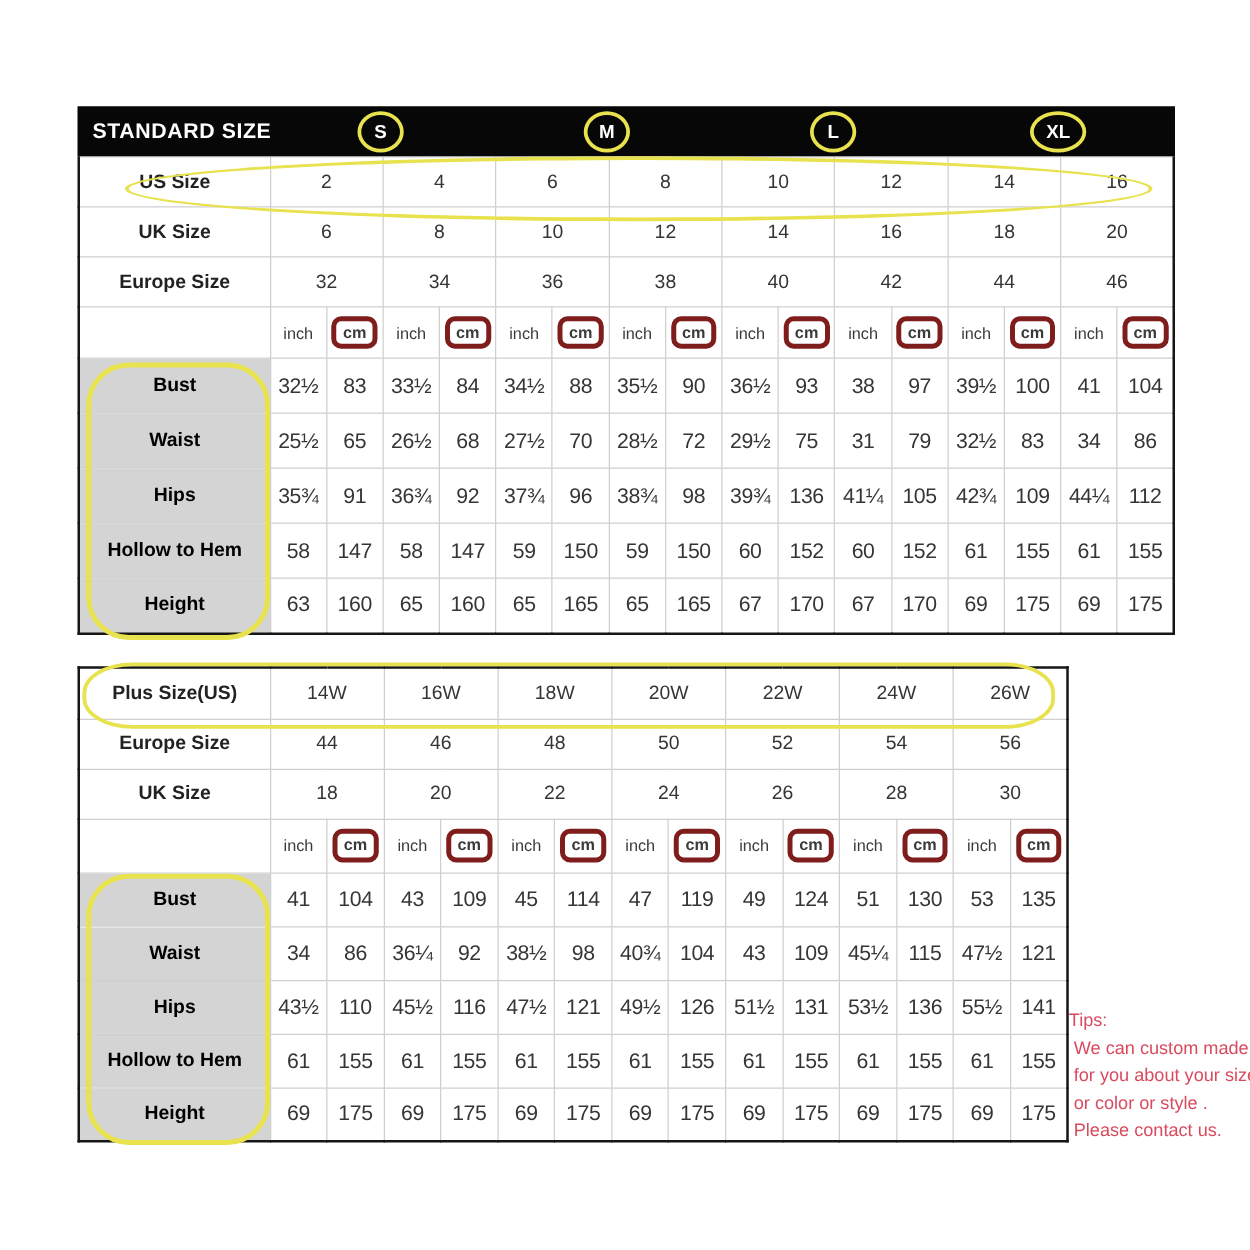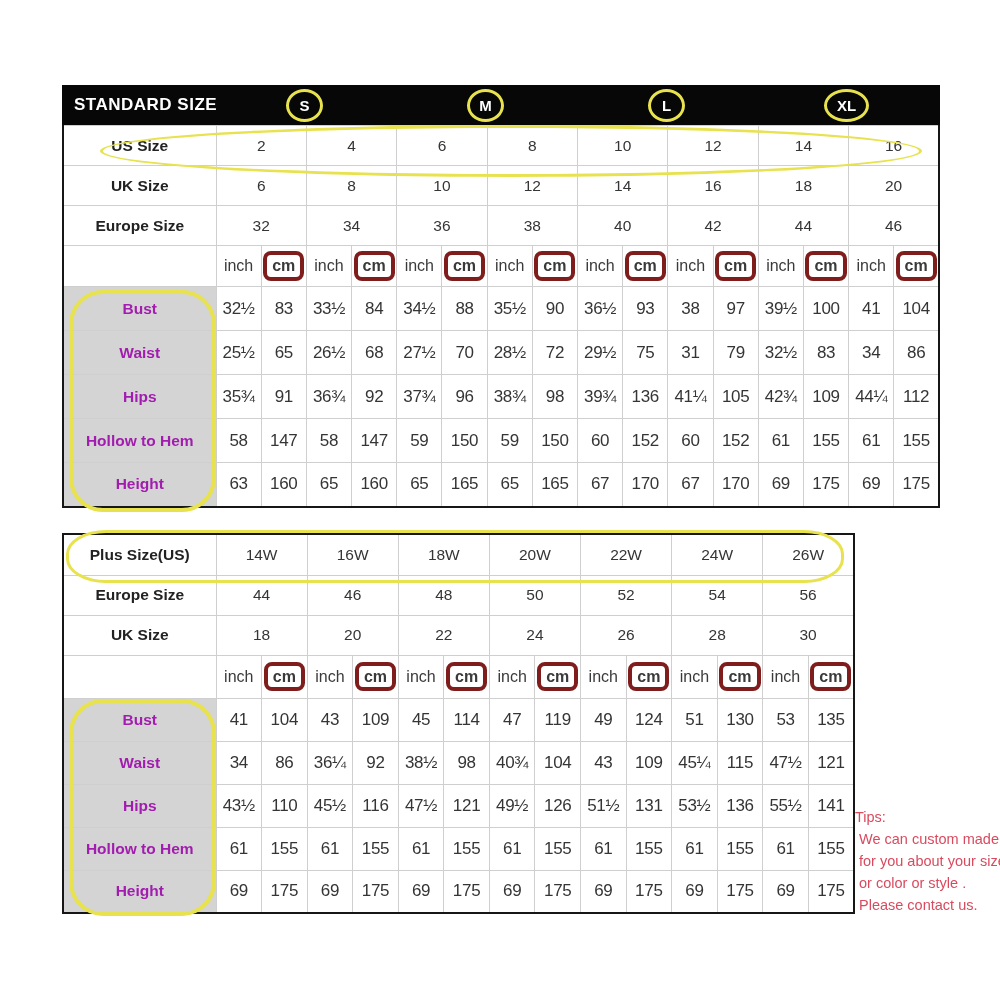--- a/index.html
+++ b/index.html
@@ -75,34 +75,34 @@
     overflow: hidden;
   }
   .col-label { width: 153px; }
 
   .size-table .label-cell {
     font-weight: bold;
     font-size: 15.5px;
     color: #222222;
   }
   .size-table .size-val { font-size: 15.5px; }
-  .size-table .unit-inch, .size-table .unit-cm { font-size: 16px; color: #3a3a3a; }
+  .size-table .unit-inch, .size-table .unit-cm { font-size: 13px; color: #3a3a3a; }
   .cm-box {
     display: inline-block;
     border: 4px solid #7f1d1d;
     border-radius: 8px;
     padding: 2px 5px;
     line-height: 1.1;
     font-weight: bold;
   }
   .size-table .measure-label {
     background: #d4d4d4;
     font-weight: bold;
     font-size: 15.5px;
-    color: #a21caf;
+    color: #000000;
   }
   .size-table .measure-val { font-size: 17px; letter-spacing: -0.3px; }
 
   
   #standard-wrap tr.size-row    { height: 40px; }
   #standard-wrap tr.units-row   { height: 41px; }
   #standard-wrap tr.measure-row { height: 44px; }
   #plus-wrap tr.size-row        { height: 40px; }
   #plus-wrap tr.first-size-row  { height: 41px; }
   #plus-wrap tr.units-row       { height: 43px; }

